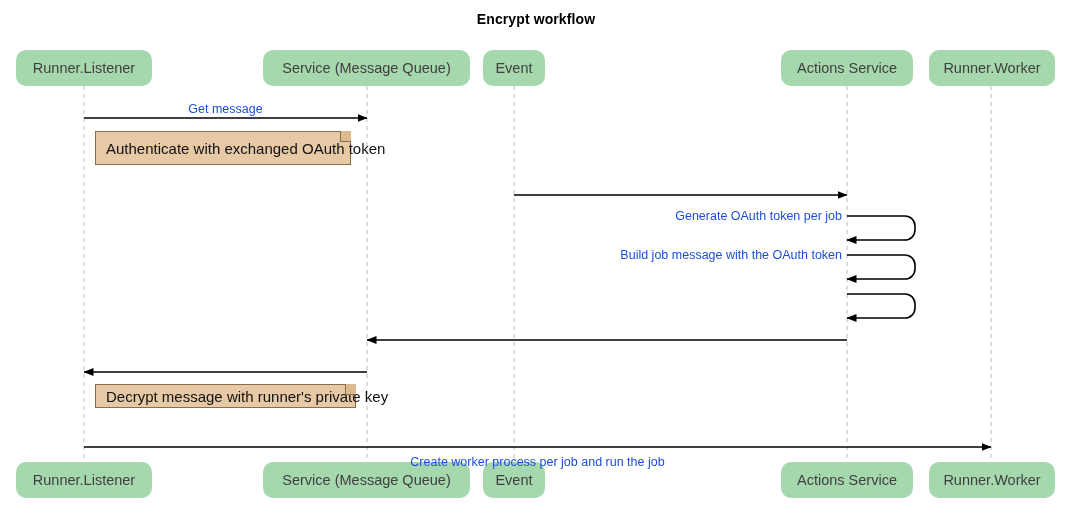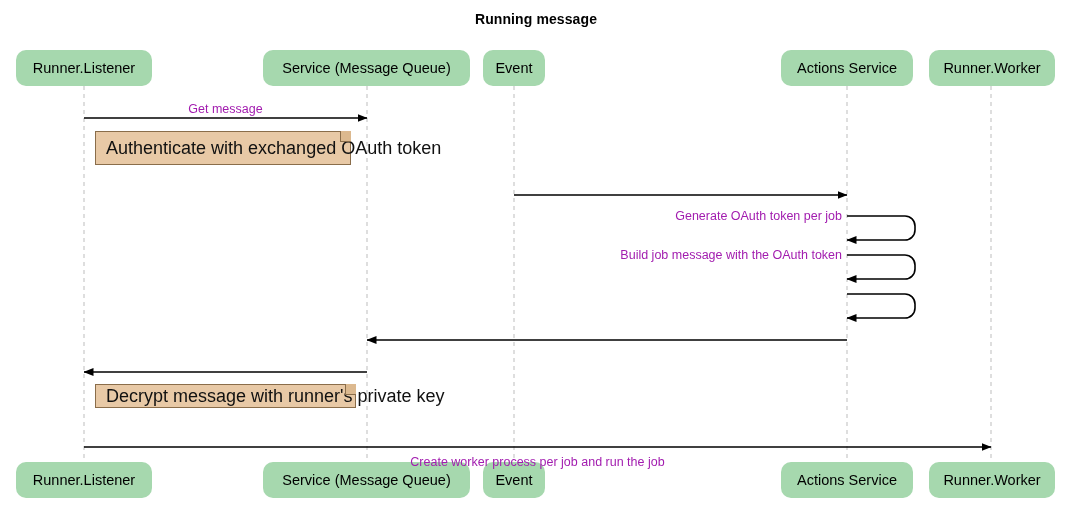--- a/index.html
+++ b/index.html
@@ -36,47 +36,47 @@
   }
   .participant {
     position: absolute;
     height: 36px;
     border-radius: 10px;
     background: #a6d8ae;
     display: flex;
     align-items: center;
     justify-content: center;
     font-size: 14.5px;
-    color: #000000;
+    color: #404040;
     white-space: nowrap;
     padding: 0 12px;
   }
   .note {
     position: absolute;
     background: #e8c9a6;
     border: 1px solid #8a6d4a;
-    font-size: 18px;
+    font-size: 15px;
     color: #111111;
     display: flex;
     align-items: center;
     padding: 0 10px;
     white-space: nowrap;
   }
   .note .fold {
     position: absolute;
     top: -1px; right: -1px;
     width: 11px; height: 11px;
     background: #dcb98f;
     border-left: 1px solid #8a6d4a;
     border-bottom: 1px solid #8a6d4a;
   }
   .msg-label {
     position: absolute;
     font-size: 12.5px;
-    color: #a21caf;
+    color: #1d4ed8;
     white-space: nowrap;
   }
   .msg-label.center { text-align: center; }
   .msg-label.right  { text-align: right; }
 </style>
 </head>
 <body>
 
 <svg id="canvas" viewBox="0 0 1072 523" xmlns="http://www.w3.org/2000/svg">
   <defs>
@@ -103,21 +103,21 @@
 
   <g stroke="#000000" stroke-width="1.6" fill="none">
     <path d="M847,216 H905 a10,10 0 0 1 10,10 v4 a10,10 0 0 1 -10,10 H847" marker-end="url(#arrowhead)"></path>
     <path d="M847,255 H905 a10,10 0 0 1 10,10 v4 a10,10 0 0 1 -10,10 H847" marker-end="url(#arrowhead)"></path>
     <path d="M847,294 H905 a10,10 0 0 1 10,10 v4 a10,10 0 0 1 -10,10 H847" marker-end="url(#arrowhead)"></path>
   </g>
 </svg>
 
 <div id="overlay">
 
-  <div class="diagram-title">Running message</div>
+  <div class="diagram-title">Encrypt workflow</div>
 
   <div class="participant" style="left:16px; top:50px; width:136px;">
     <span>Runner.Listener</span>
   </div>
   <div class="participant" style="left:263px; top:50px; width:207px;">
     <span>Service (Message Queue)</span>
   </div>
   <div class="participant" style="left:483px; top:50px; width:62px;">
     <span>Event</span>
   </div>

